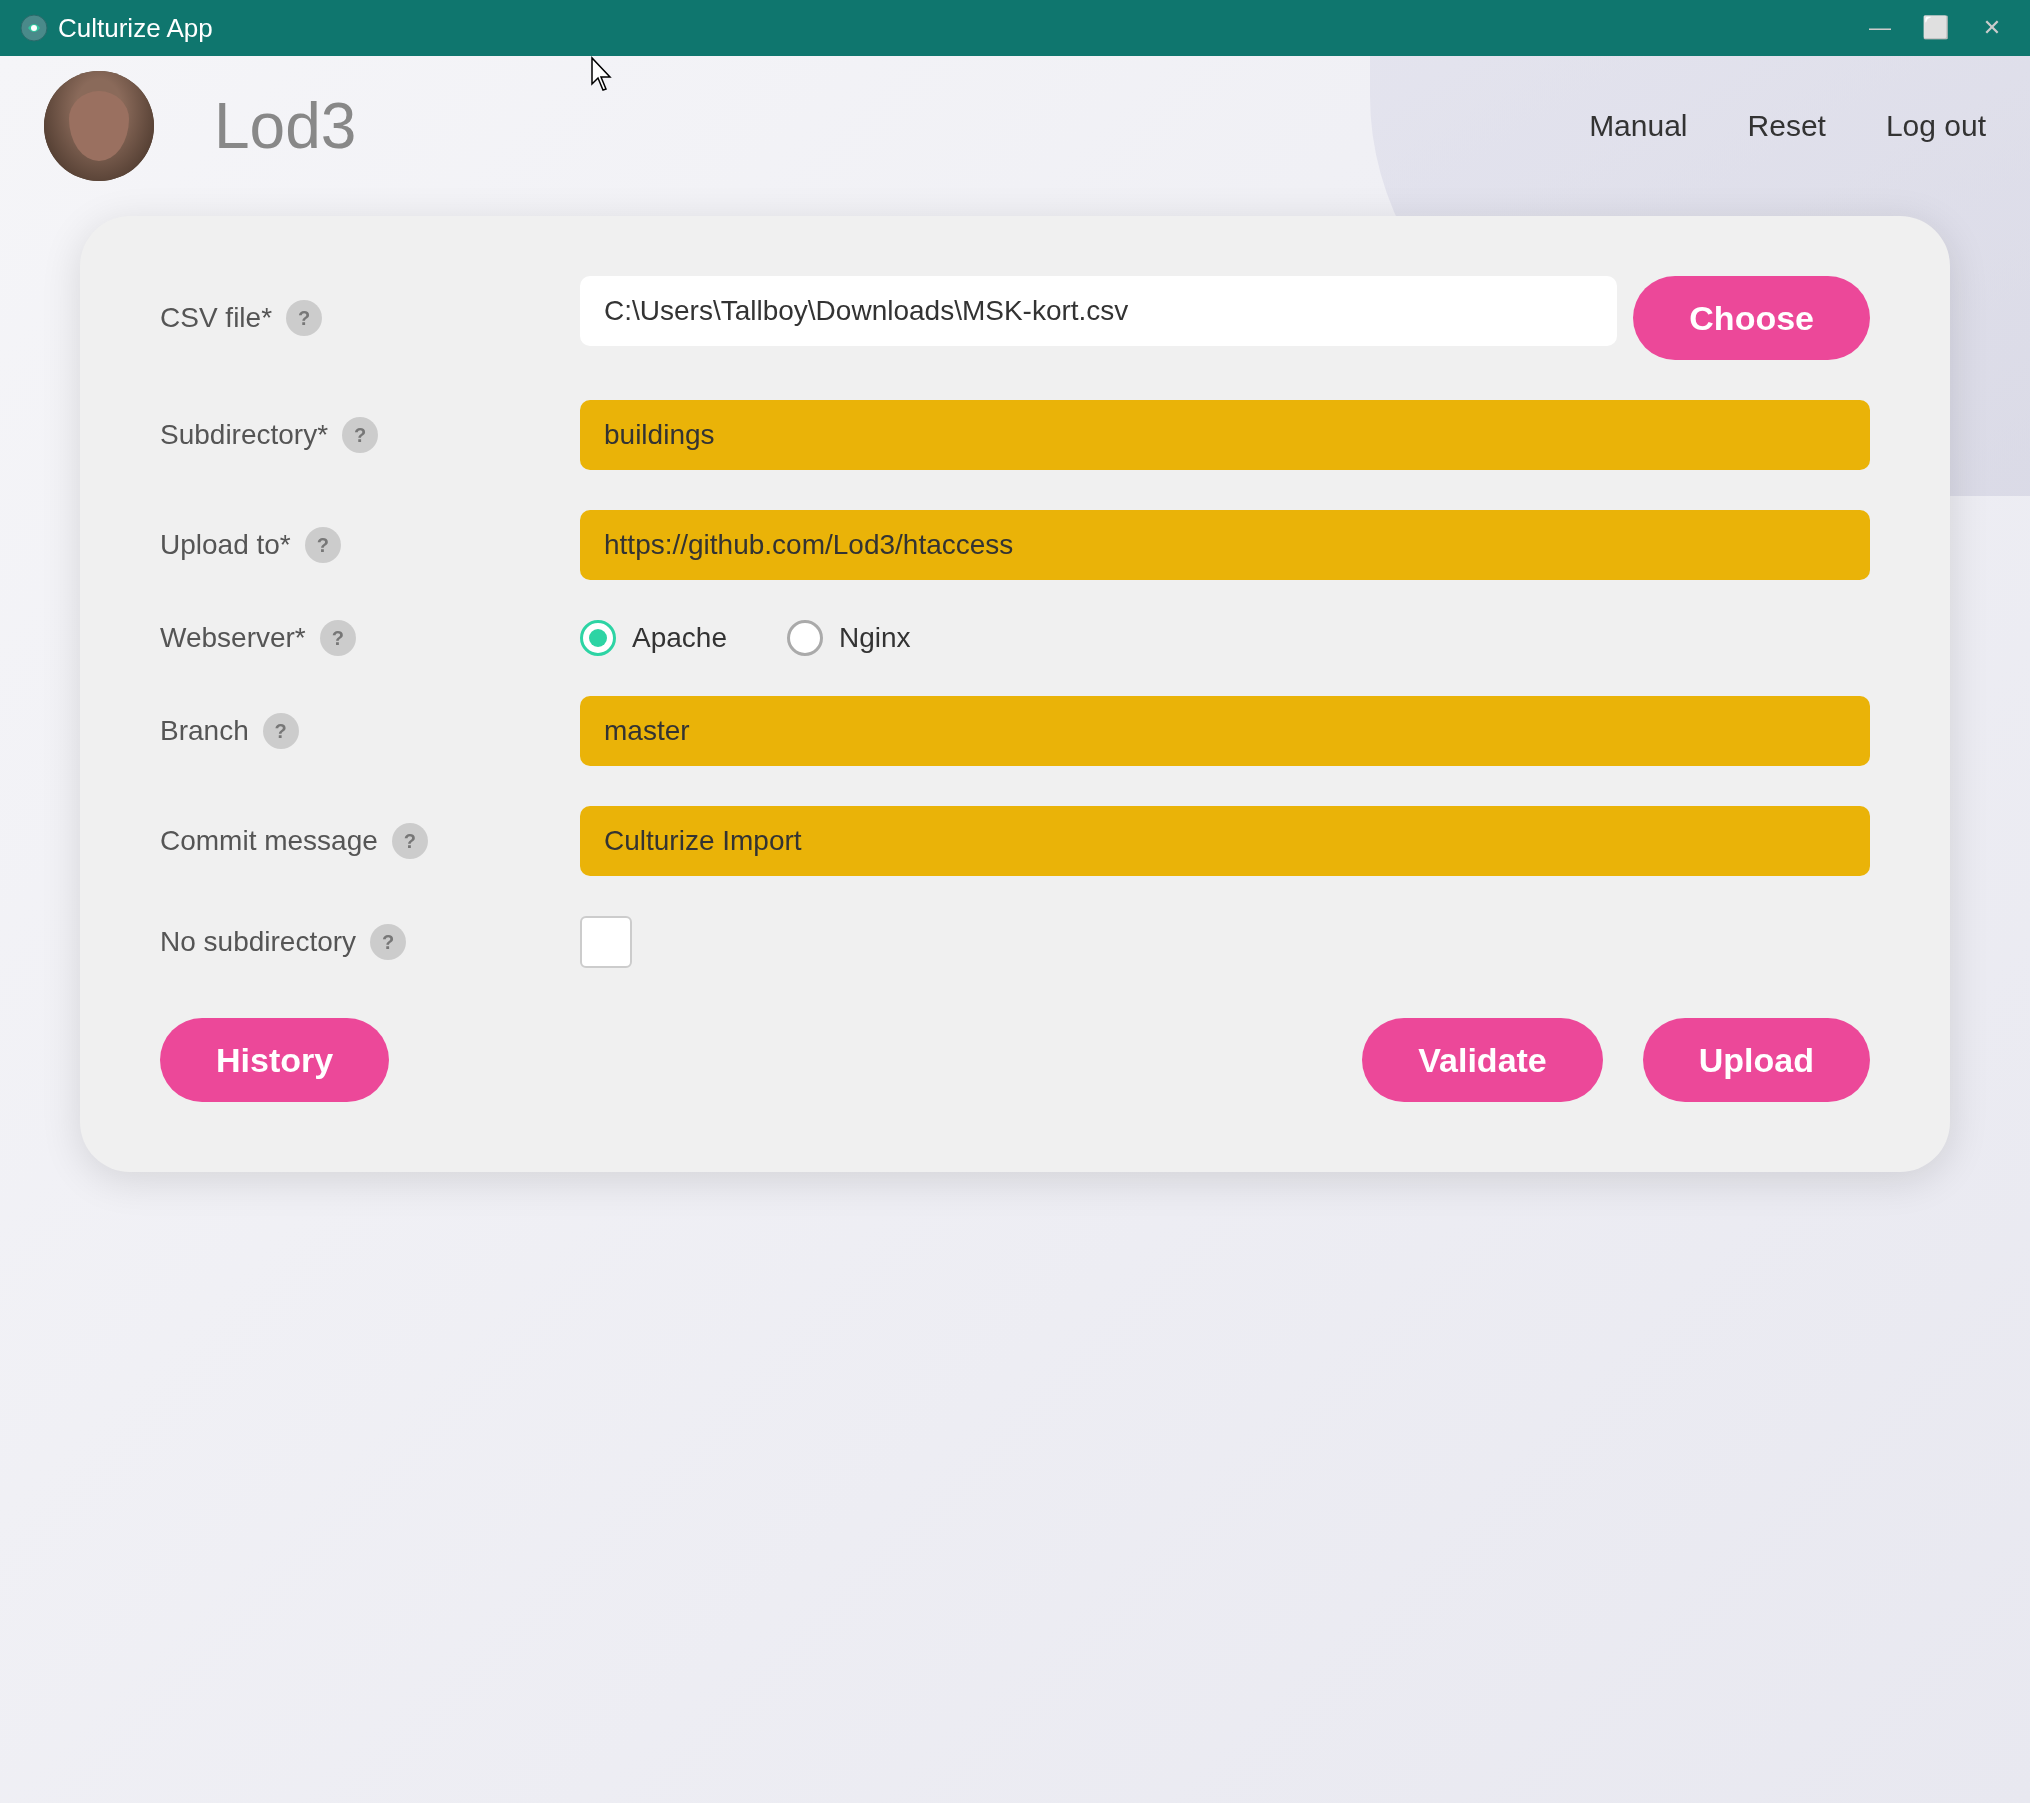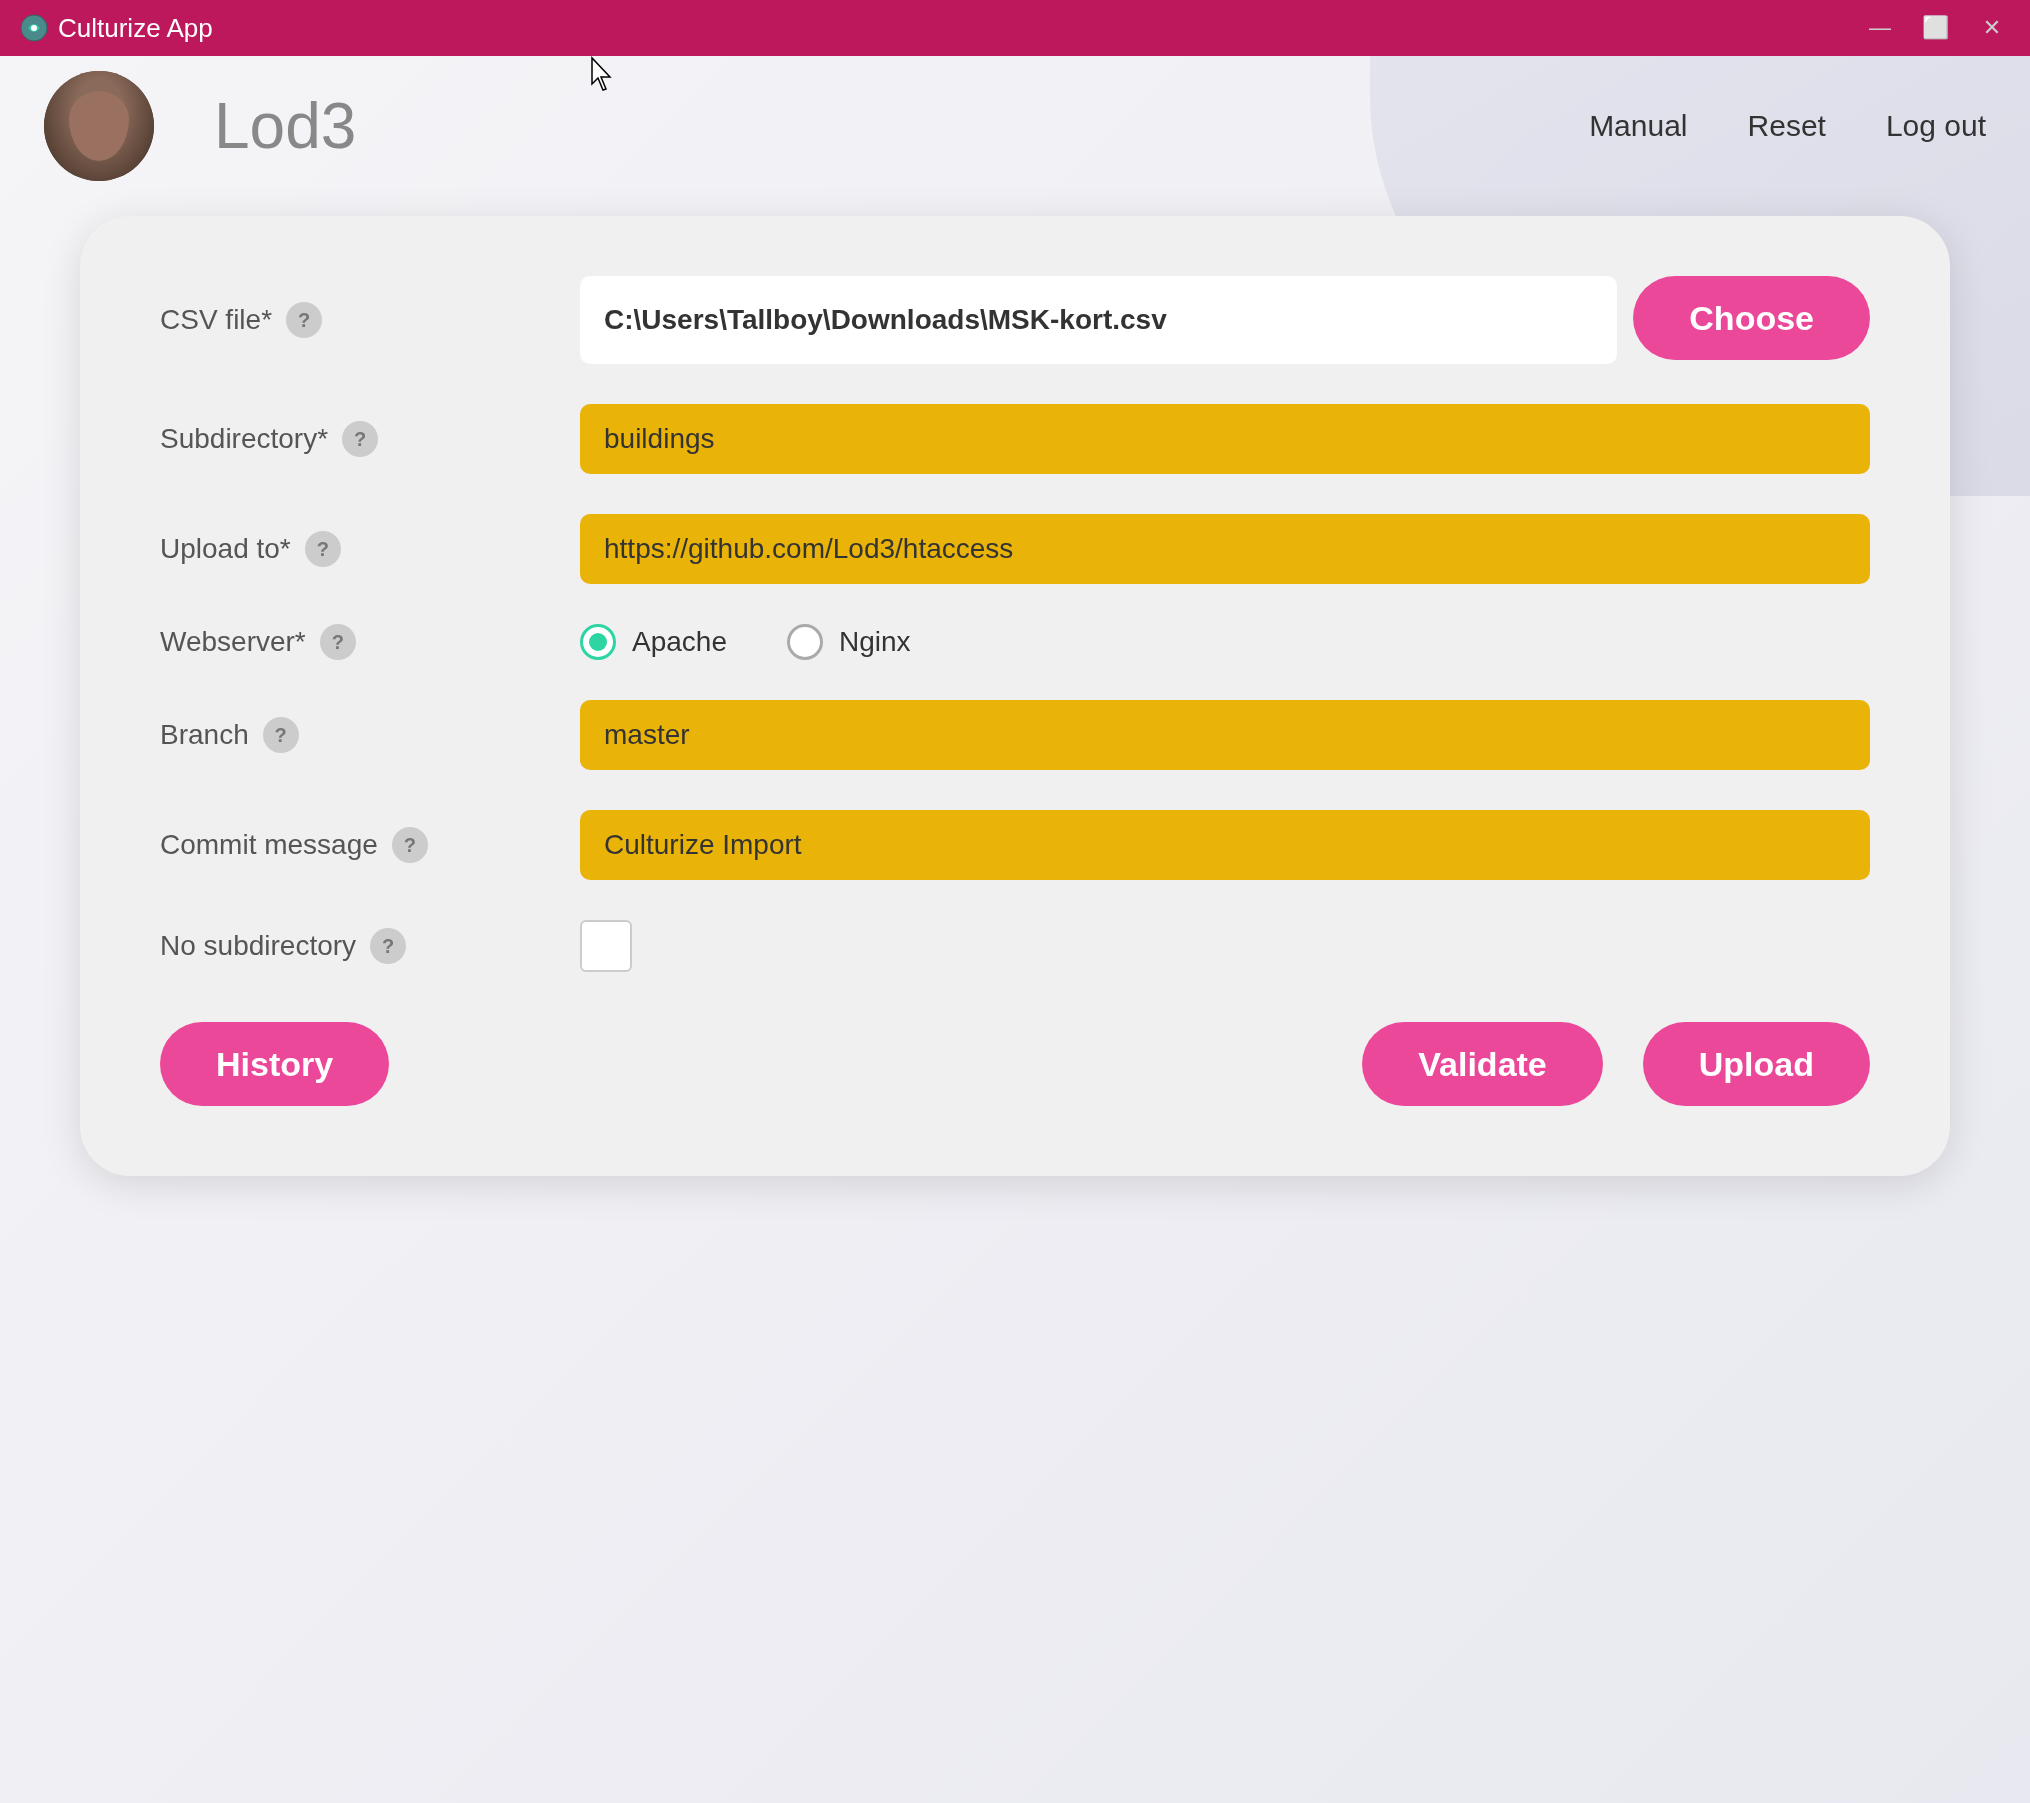--- a/index.html
+++ b/index.html
@@ -10,21 +10,21 @@
       background: #f0f0f0;
       font-family: -apple-system, BlinkMacSystemFont, 'Segoe UI', sans-serif;
       overflow: hidden;
       position: relative;
     }
 
     
     .titlebar {
       width: 100%;
       height: 56px;
-      background: #be185d;
+      background: #0f766e;
       display: flex;
       align-items: center;
       padding: 0 20px;
       position: relative;
       z-index: 100;
     }
 
     .titlebar-icon {
       width: 28px;
       height: 28px;
@@ -196,29 +196,28 @@
 
     
     .csv-row-input-wrap {
       flex: 1;
       display: flex;
       gap: 16px;
     }
 
     .csv-path-input {
       flex: 1;
-      height: 88px;
+      height: 70px;
       background: #ffffff;
       border: none;
       border-radius: 10px;
       padding: 15px 24px;
       font-size: 28px;
       color: #333;
       outline: none;
-      font-weight: bold;
     }
 
     .choose-btn {
       height: 70px;
       padding: 0 40px;
       background: #2dd4a4;
       color: #fff;
       border: none;
       border-radius: 10px;
       font-size: 28px;

